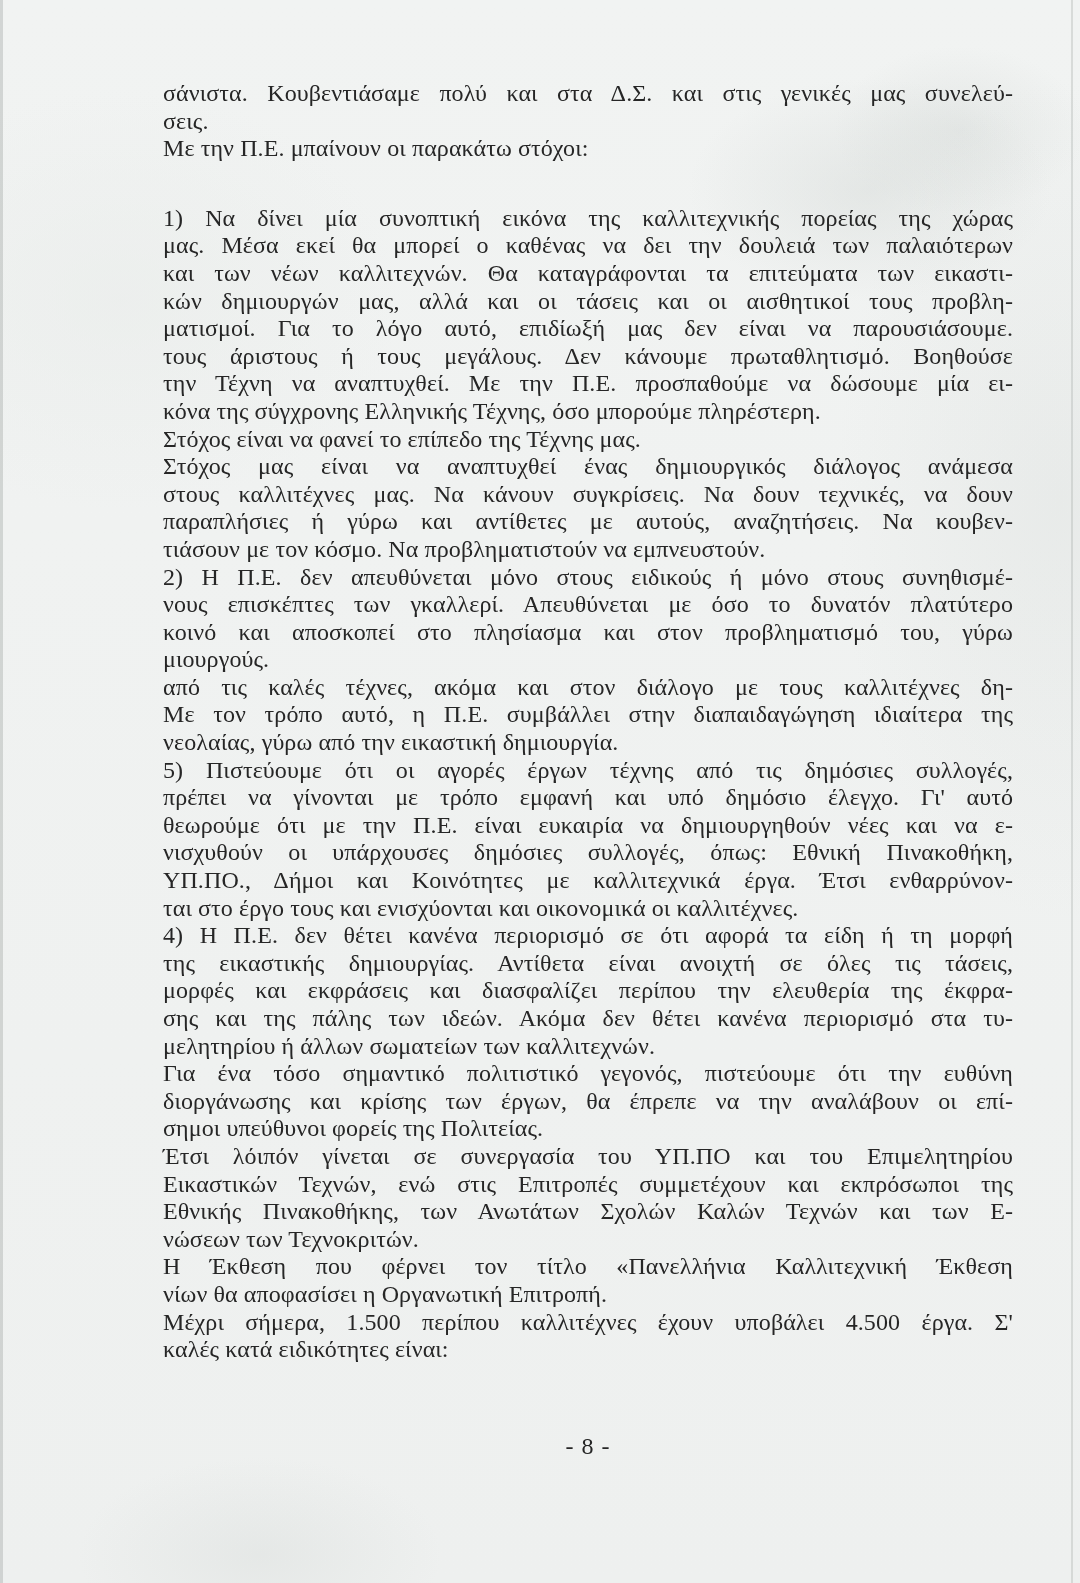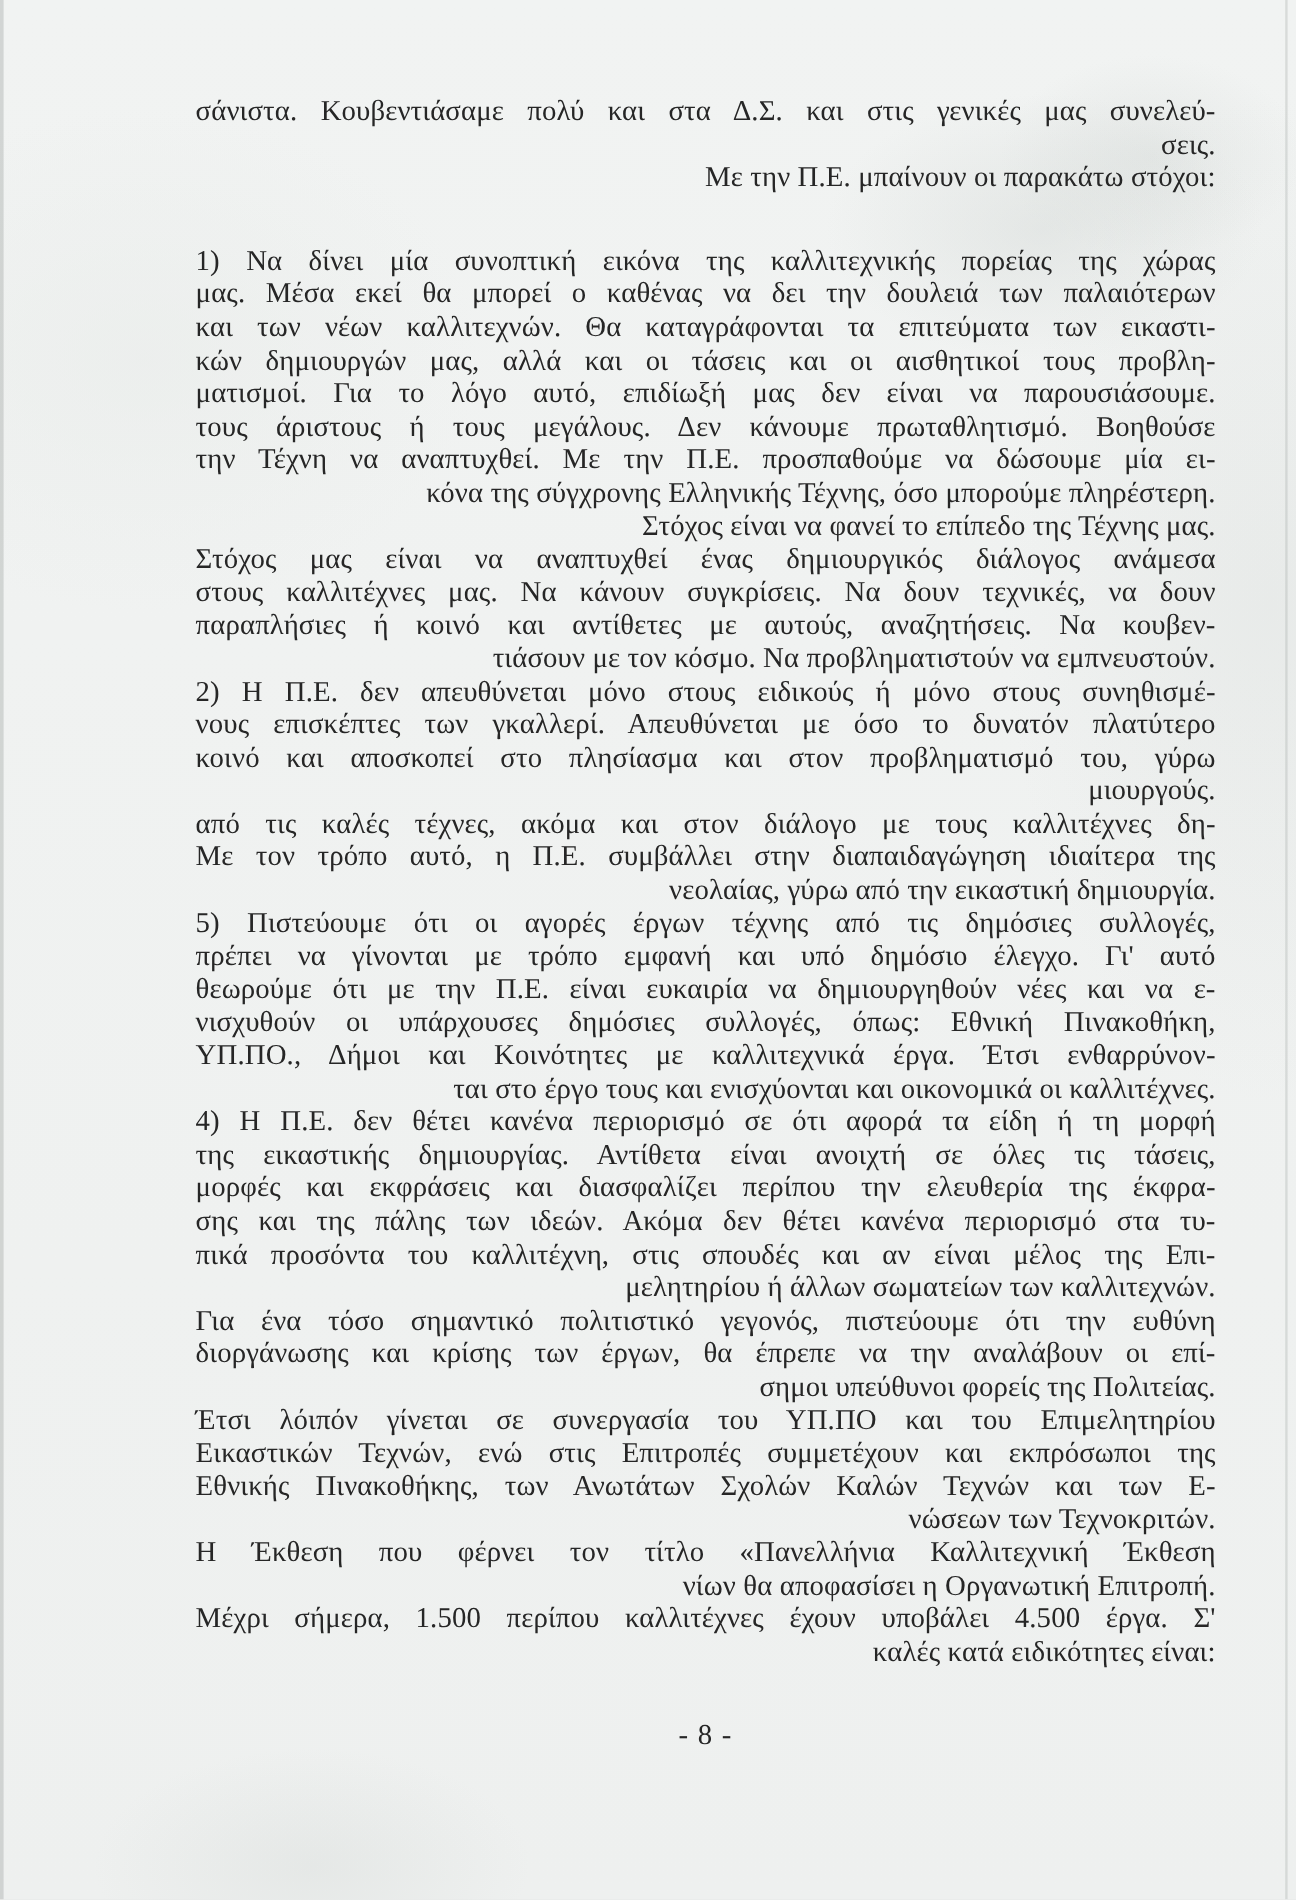--- a/index.html
+++ b/index.html
@@ -42,21 +42,21 @@
     left: 163px;
     top: 80px;
     width: 850px;
     font-size: 24px;
     line-height: 27.6px;
     letter-spacing: 0.1px;
   }
   .line {
     min-height: 27.6px;
     white-space: normal;
-    text-align: right;
+    text-align: left;
   }
   .line.full {
     text-align: justify;
     text-align-last: justify;
   }
   .gap {
     height: 42px;
   }
   .page-number {
     position: absolute;
@@ -83,40 +83,39 @@
       <div class="line full">μας. Μέσα εκεί θα μπορεί ο καθένας να δει την δουλειά των παλαιότερων</div>
       <div class="line full">και των νέων καλλιτεχνών. Θα καταγράφονται τα επιτεύματα των εικαστι-</div>
       <div class="line full">κών δημιουργών μας, αλλά και οι τάσεις και οι αισθητικοί τους προβλη-</div>
       <div class="line full">ματισμοί. Για το λόγο αυτό, επιδίωξή μας δεν είναι να παρουσιάσουμε.</div>
       <div class="line full">τους άριστους ή τους μεγάλους. Δεν κάνουμε πρωταθλητισμό. Βοηθούσε</div>
       <div class="line full">την Τέχνη να αναπτυχθεί. Με την Π.Ε. προσπαθούμε να δώσουμε μία ει-</div>
       <div class="line">κόνα της σύγχρονης Ελληνικής Τέχνης, όσο μπορούμε πληρέστερη.</div>
       <div class="line">Στόχος είναι να φανεί το επίπεδο της Τέχνης μας.</div>
       <div class="line full">Στόχος μας είναι να αναπτυχθεί ένας δημιουργικός διάλογος ανάμεσα</div>
       <div class="line full">στους καλλιτέχνες μας. Να κάνουν συγκρίσεις. Να δουν τεχνικές, να δουν</div>
-      <div class="line full">παραπλήσιες ή κοινό και αντίθετες με αυτούς, αναζητήσεις. Να κουβεν-</div>
+      <div class="line full">παραπλήσιες ή γύρω και αντίθετες με αυτούς, αναζητήσεις. Να κουβεν-</div>
       <div class="line">τιάσουν με τον κόσμο. Να προβληματιστούν να εμπνευστούν.</div>
       <div class="line full">2) Η Π.Ε. δεν απευθύνεται μόνο στους ειδικούς ή μόνο στους συνηθισμέ-</div>
       <div class="line full">νους επισκέπτες των γκαλλερί. Απευθύνεται με όσο το δυνατόν πλατύτερο</div>
       <div class="line full">κοινό και αποσκοπεί στο πλησίασμα και στον προβληματισμό του, γύρω</div>
       <div class="line">μιουργούς.</div>
       <div class="line full">από τις καλές τέχνες, ακόμα και στον διάλογο με τους καλλιτέχνες δη-</div>
       <div class="line full">Με τον τρόπο αυτό, η Π.Ε. συμβάλλει στην διαπαιδαγώγηση ιδιαίτερα της</div>
       <div class="line">νεολαίας, γύρω από την εικαστική δημιουργία.</div>
       <div class="line full">5) Πιστεύουμε ότι οι αγορές έργων τέχνης από τις δημόσιες συλλογές,</div>
       <div class="line full">πρέπει να γίνονται με τρόπο εμφανή και υπό δημόσιο έλεγχο. Γι' αυτό</div>
       <div class="line full">θεωρούμε ότι με την Π.Ε. είναι ευκαιρία να δημιουργηθούν νέες και να ε-</div>
       <div class="line full">νισχυθούν οι υπάρχουσες δημόσιες συλλογές, όπως: Εθνική Πινακοθήκη,</div>
       <div class="line full">ΥΠ.ΠΟ., Δήμοι και Κοινότητες με καλλιτεχνικά έργα. Έτσι ενθαρρύνον-</div>
       <div class="line">ται στο έργο τους και ενισχύονται και οικονομικά οι καλλιτέχνες.</div>
       <div class="line full">4) Η Π.Ε. δεν θέτει κανένα περιορισμό σε ότι αφορά τα είδη ή τη μορφή</div>
       <div class="line full">της εικαστικής δημιουργίας. Αντίθετα είναι ανοιχτή σε όλες τις τάσεις,</div>
       <div class="line full">μορφές και εκφράσεις και διασφαλίζει περίπου την ελευθερία της έκφρα-</div>
       <div class="line full">σης και της πάλης των ιδεών. Ακόμα δεν θέτει κανένα περιορισμό στα τυ-</div>
-      <div class="line full">πικά προσόντα του καλλιτέχνη, στις σπουδές και αν είναι μέλος της Επι-</div>
       <div class="line">μελητηρίου ή άλλων σωματείων των καλλιτεχνών.</div>
       <div class="line full">Για ένα τόσο σημαντικό πολιτιστικό γεγονός, πιστεύουμε ότι την ευθύνη</div>
       <div class="line full">διοργάνωσης και κρίσης των έργων, θα έπρεπε να την αναλάβουν οι επί-</div>
       <div class="line">σημοι υπεύθυνοι φορείς της Πολιτείας.</div>
       <div class="line full">Έτσι λόιπόν γίνεται σε συνεργασία του ΥΠ.ΠΟ και του Επιμελητηρίου</div>
       <div class="line full">Εικαστικών Τεχνών, ενώ στις Επιτροπές συμμετέχουν και εκπρόσωποι της</div>
       <div class="line full">Εθνικής Πινακοθήκης, των Ανωτάτων Σχολών Καλών Τεχνών και των Ε-</div>
       <div class="line">νώσεων των Τεχνοκριτών.</div>
       <div class="line full">Η Έκθεση που φέρνει τον τίτλο «Πανελλήνια Καλλιτεχνική Έκθεση</div>
       <div class="line">νίων θα αποφασίσει η Οργανωτική Επιτροπή.</div>

